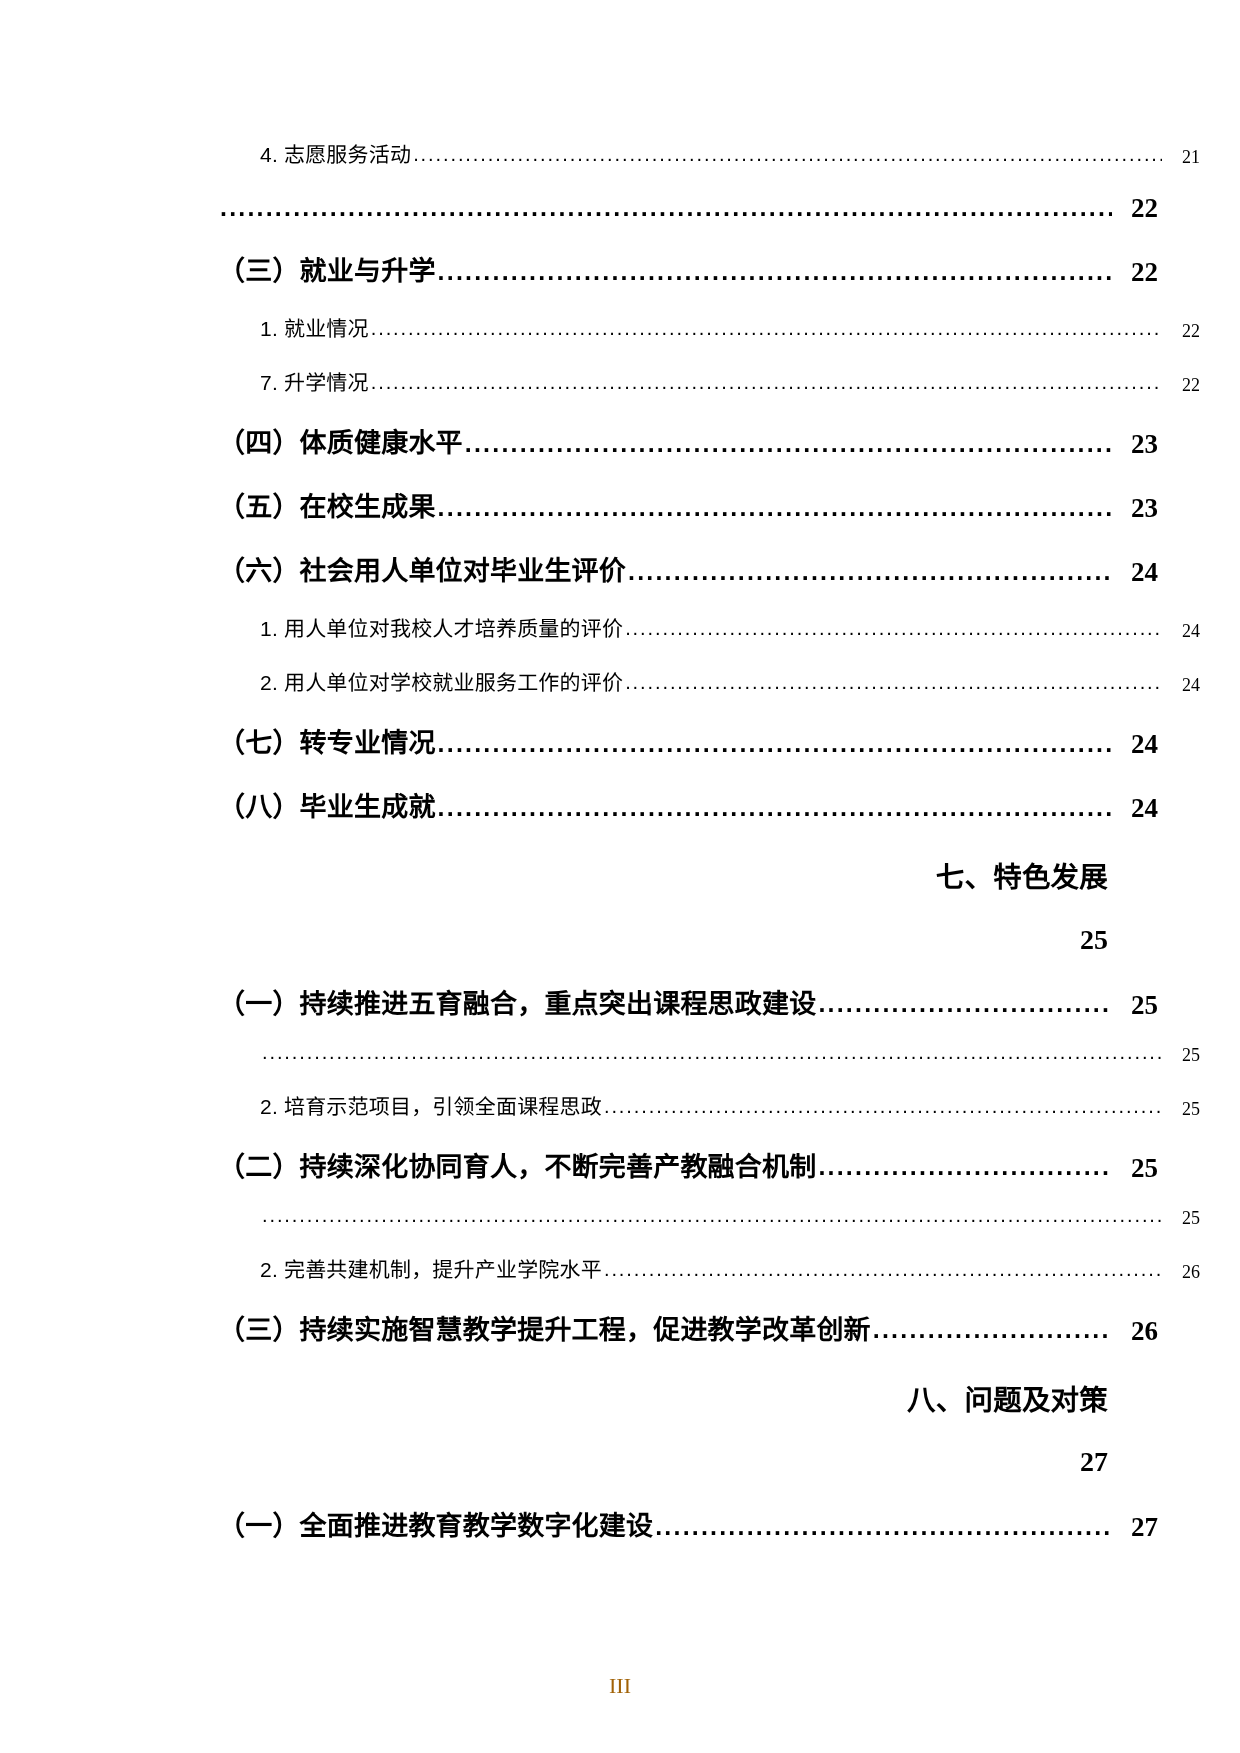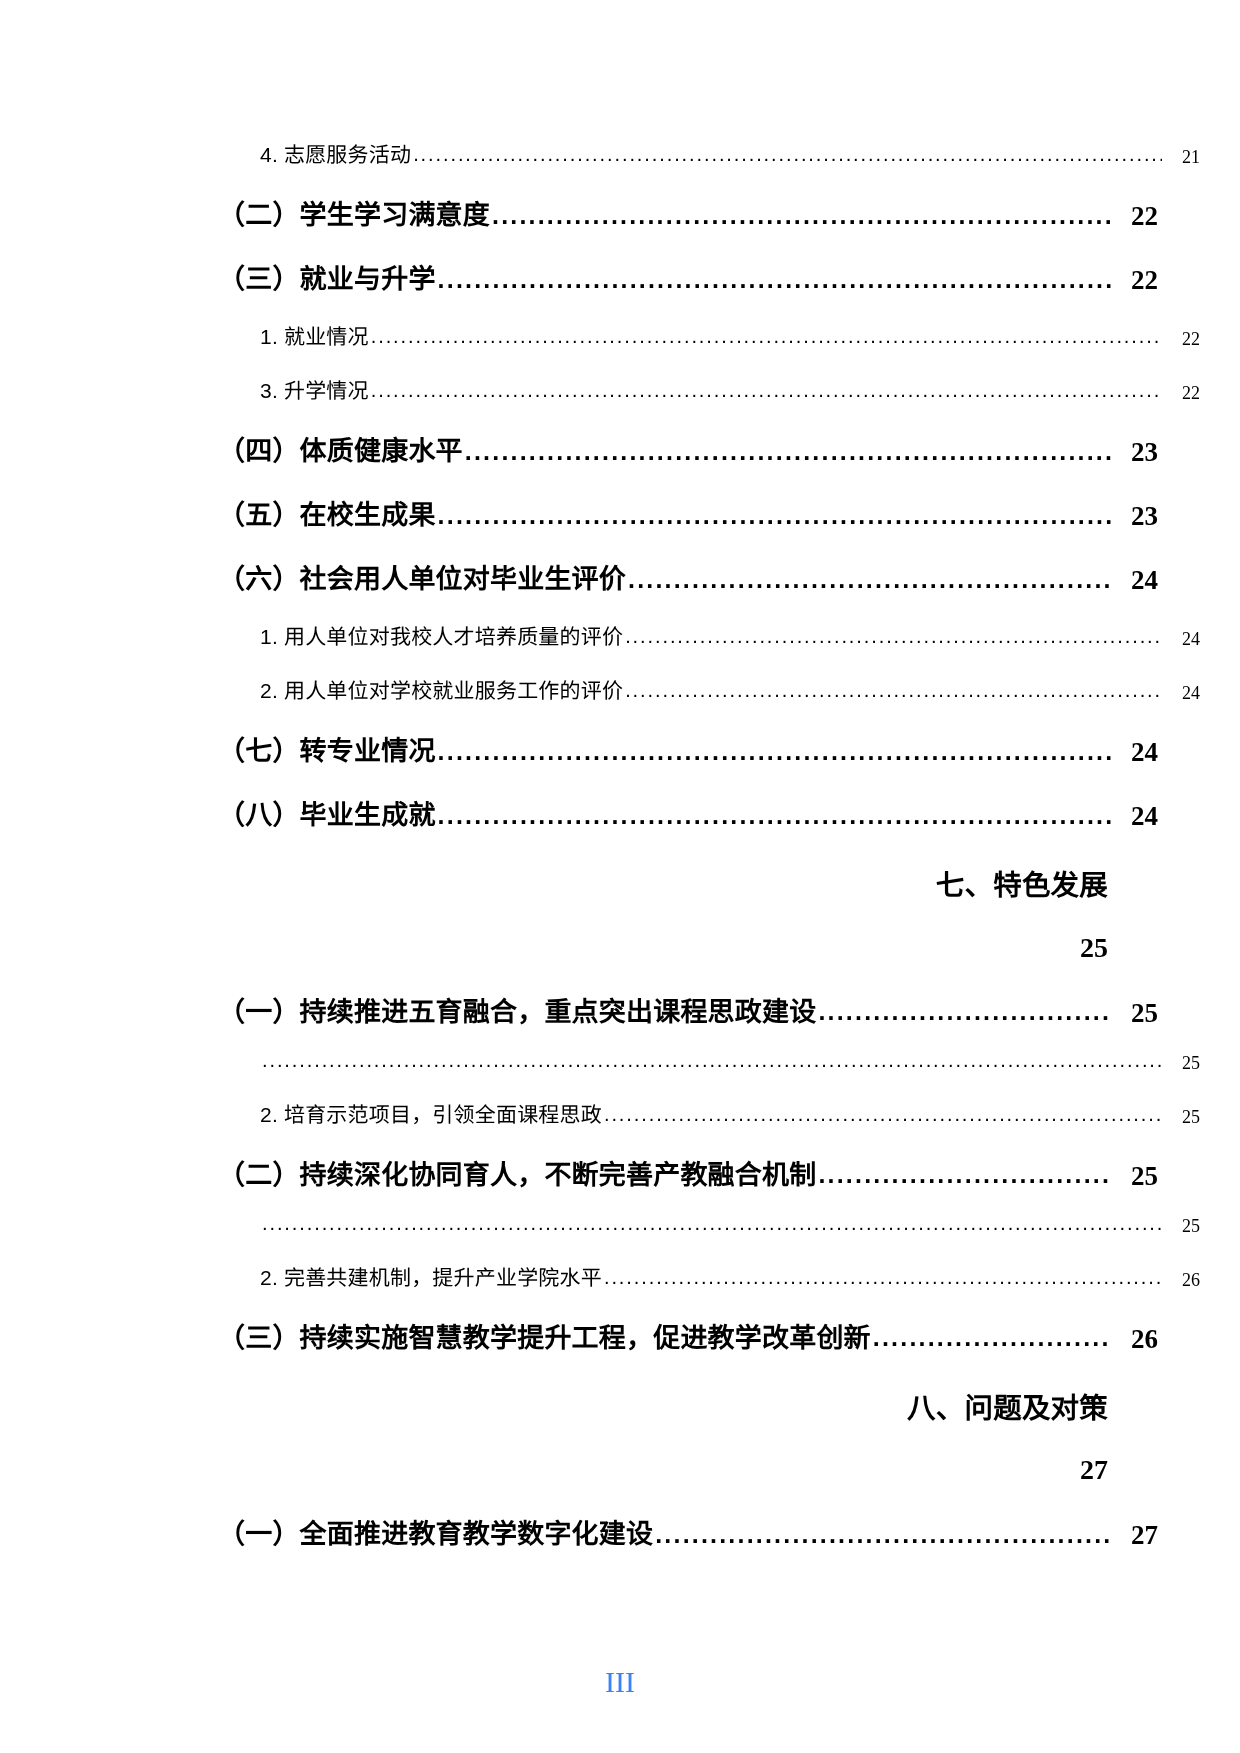--- a/index.html
+++ b/index.html
@@ -106,52 +106,51 @@
   
   .lvl2.long .entry-leader::after { letter-spacing: 2.2px; }
 
   .footer {
     position: absolute;
     left: 0;
     right: 0;
     bottom: 54px;
     text-align: center;
     font-family: "Liberation Serif", "DejaVu Serif", serif;
-    font-size: 30px;
-    color: #3b82f6;
+    font-size: 22px;
+    color: #a16207;
   }
 </style>
 </head>
 <body>
 
 <div class="page">
 
   <div class="toc" id="toc-list">
       <div class="toc-entry lvl3">
         <span class="entry-title">4. 志愿服务活动</span>
         <span class="entry-leader"></span>
         <span class="entry-page">21</span>
       </div>
       <div class="toc-entry lvl2">
-        <span class="entry-title">（二）学生学习满意度</span>
         <span class="entry-leader"></span>
         <span class="entry-page">22</span>
       </div>
       <div class="toc-entry lvl2">
         <span class="entry-title">（三）就业与升学</span>
         <span class="entry-leader"></span>
         <span class="entry-page">22</span>
       </div>
       <div class="toc-entry lvl3">
         <span class="entry-title">1. 就业情况</span>
         <span class="entry-leader"></span>
         <span class="entry-page">22</span>
       </div>
       <div class="toc-entry lvl3">
-        <span class="entry-title">3. 升学情况</span>
+        <span class="entry-title">7. 升学情况</span>
         <span class="entry-leader"></span>
         <span class="entry-page">22</span>
       </div>
       <div class="toc-entry lvl2">
         <span class="entry-title">（四）体质健康水平</span>
         <span class="entry-leader"></span>
         <span class="entry-page">23</span>
       </div>
       <div class="toc-entry lvl2">
         <span class="entry-title">（五）在校生成果</span>

